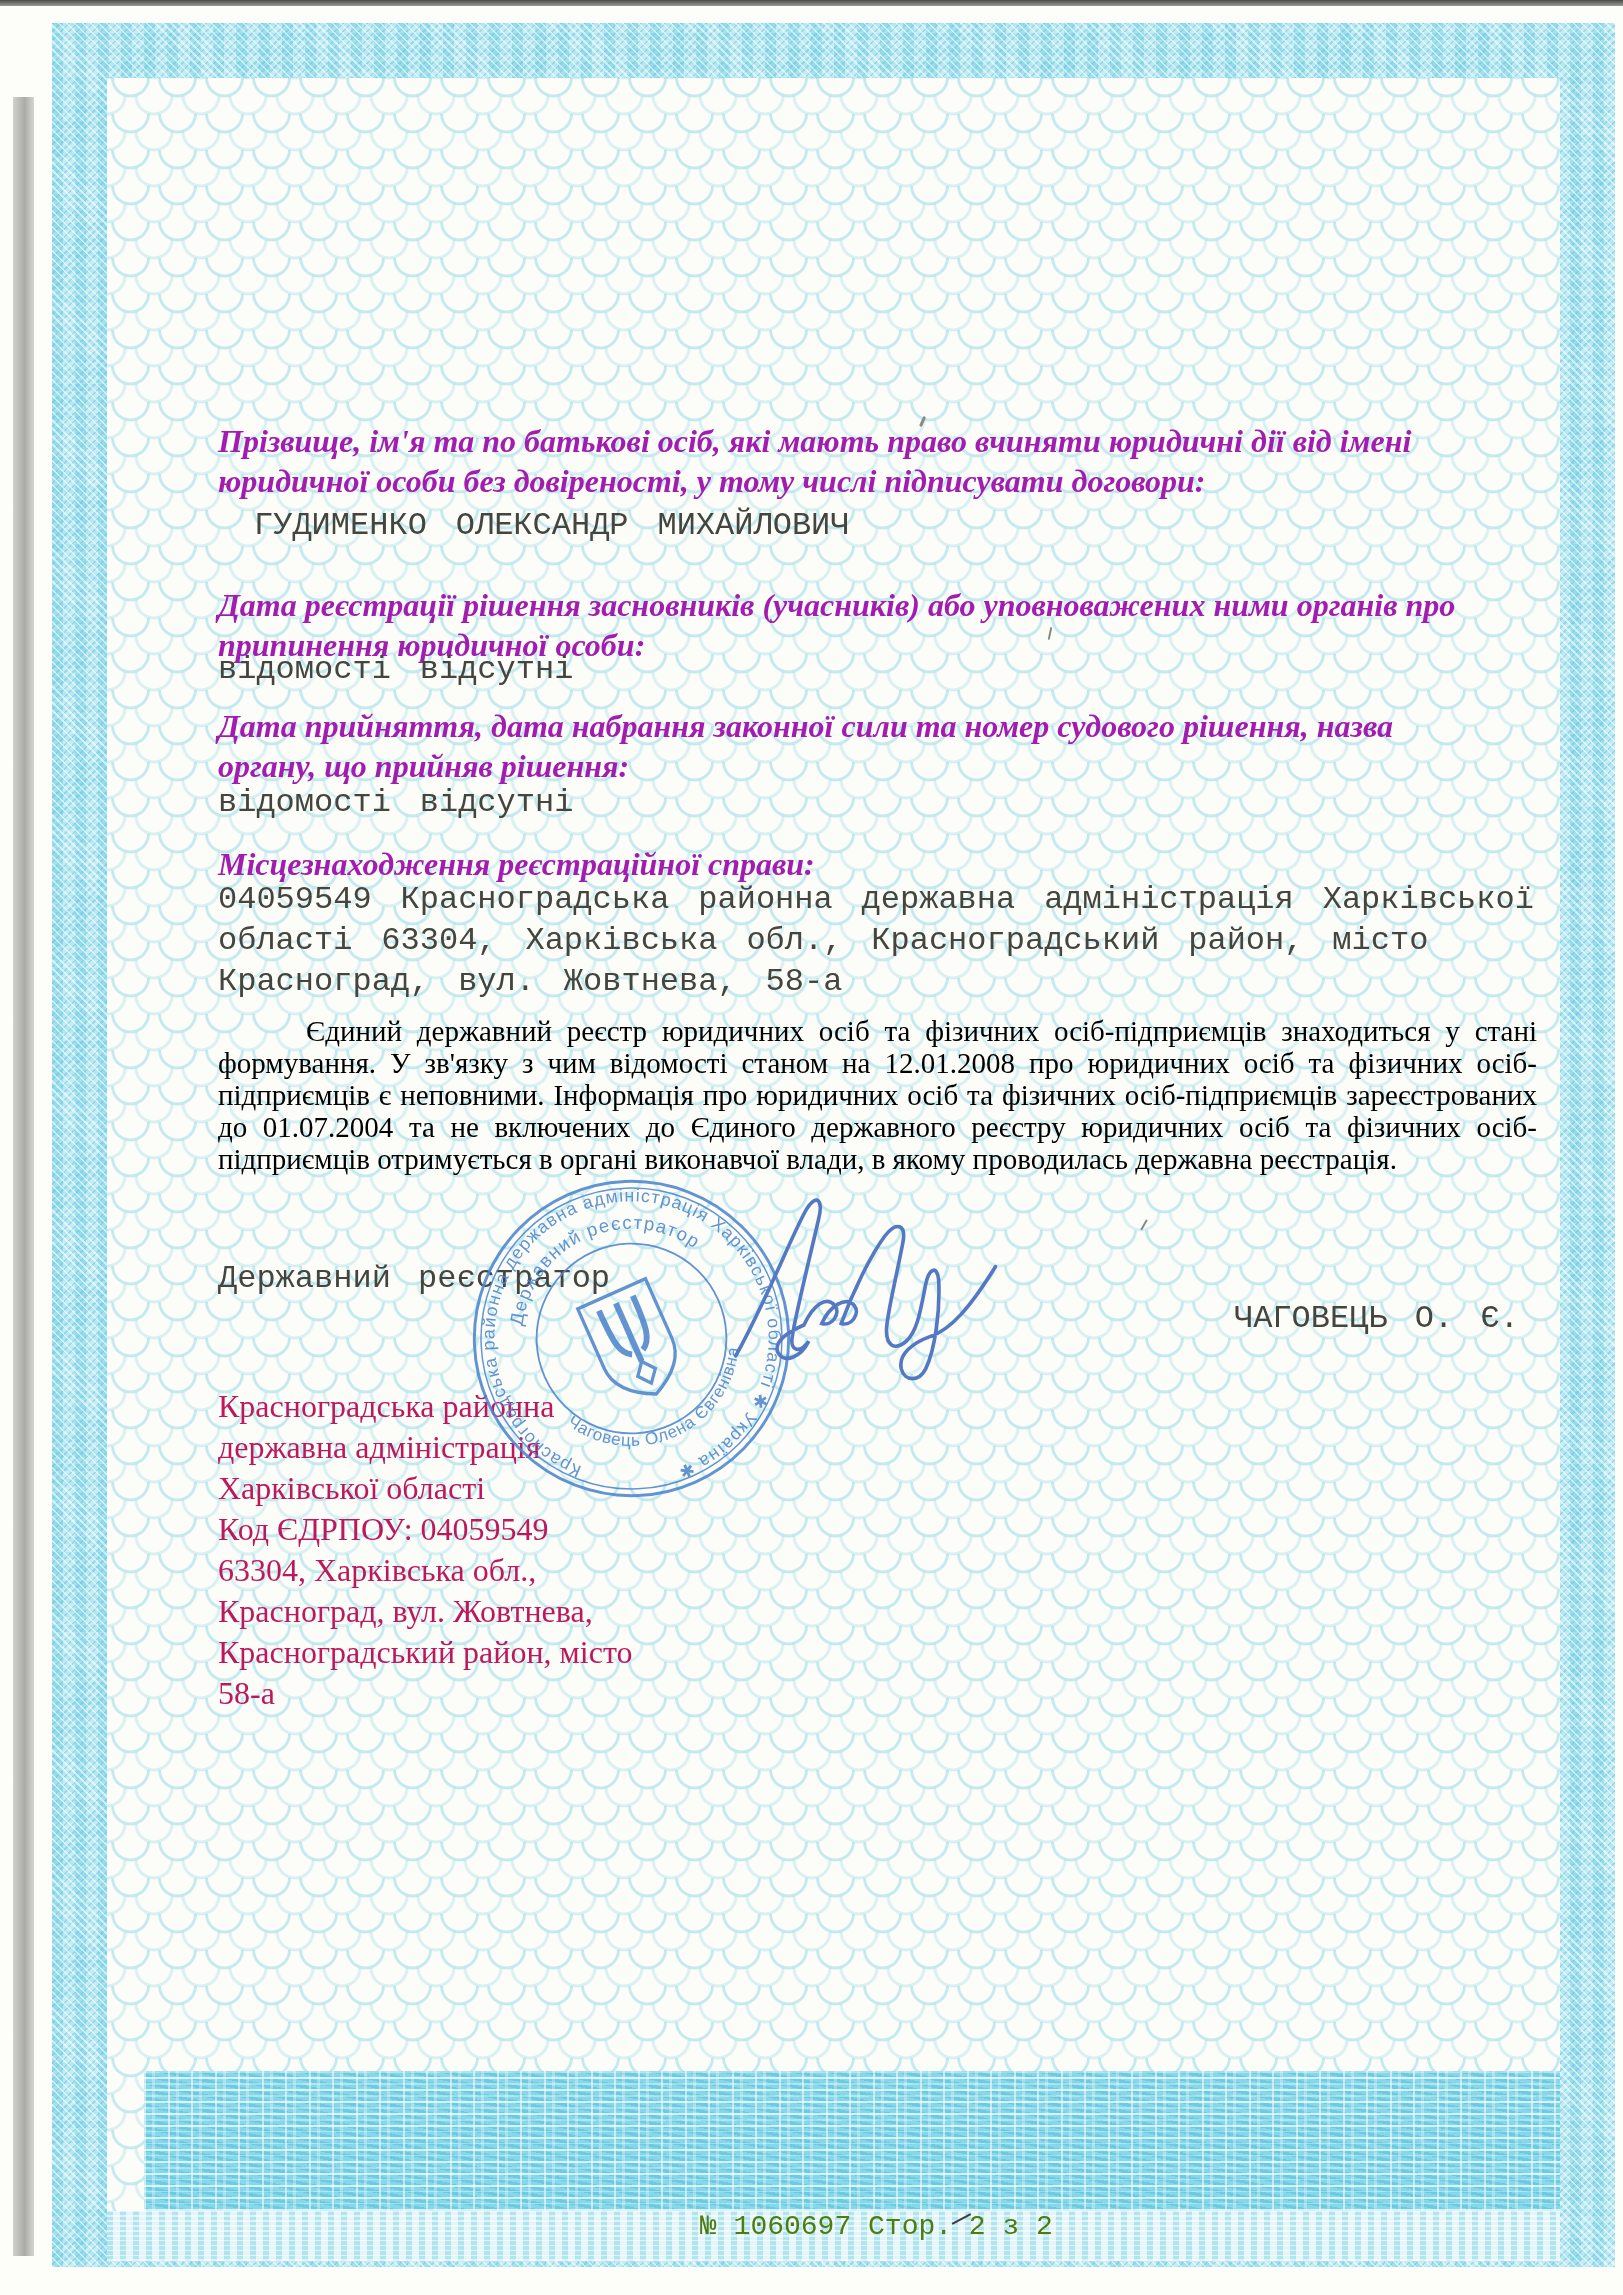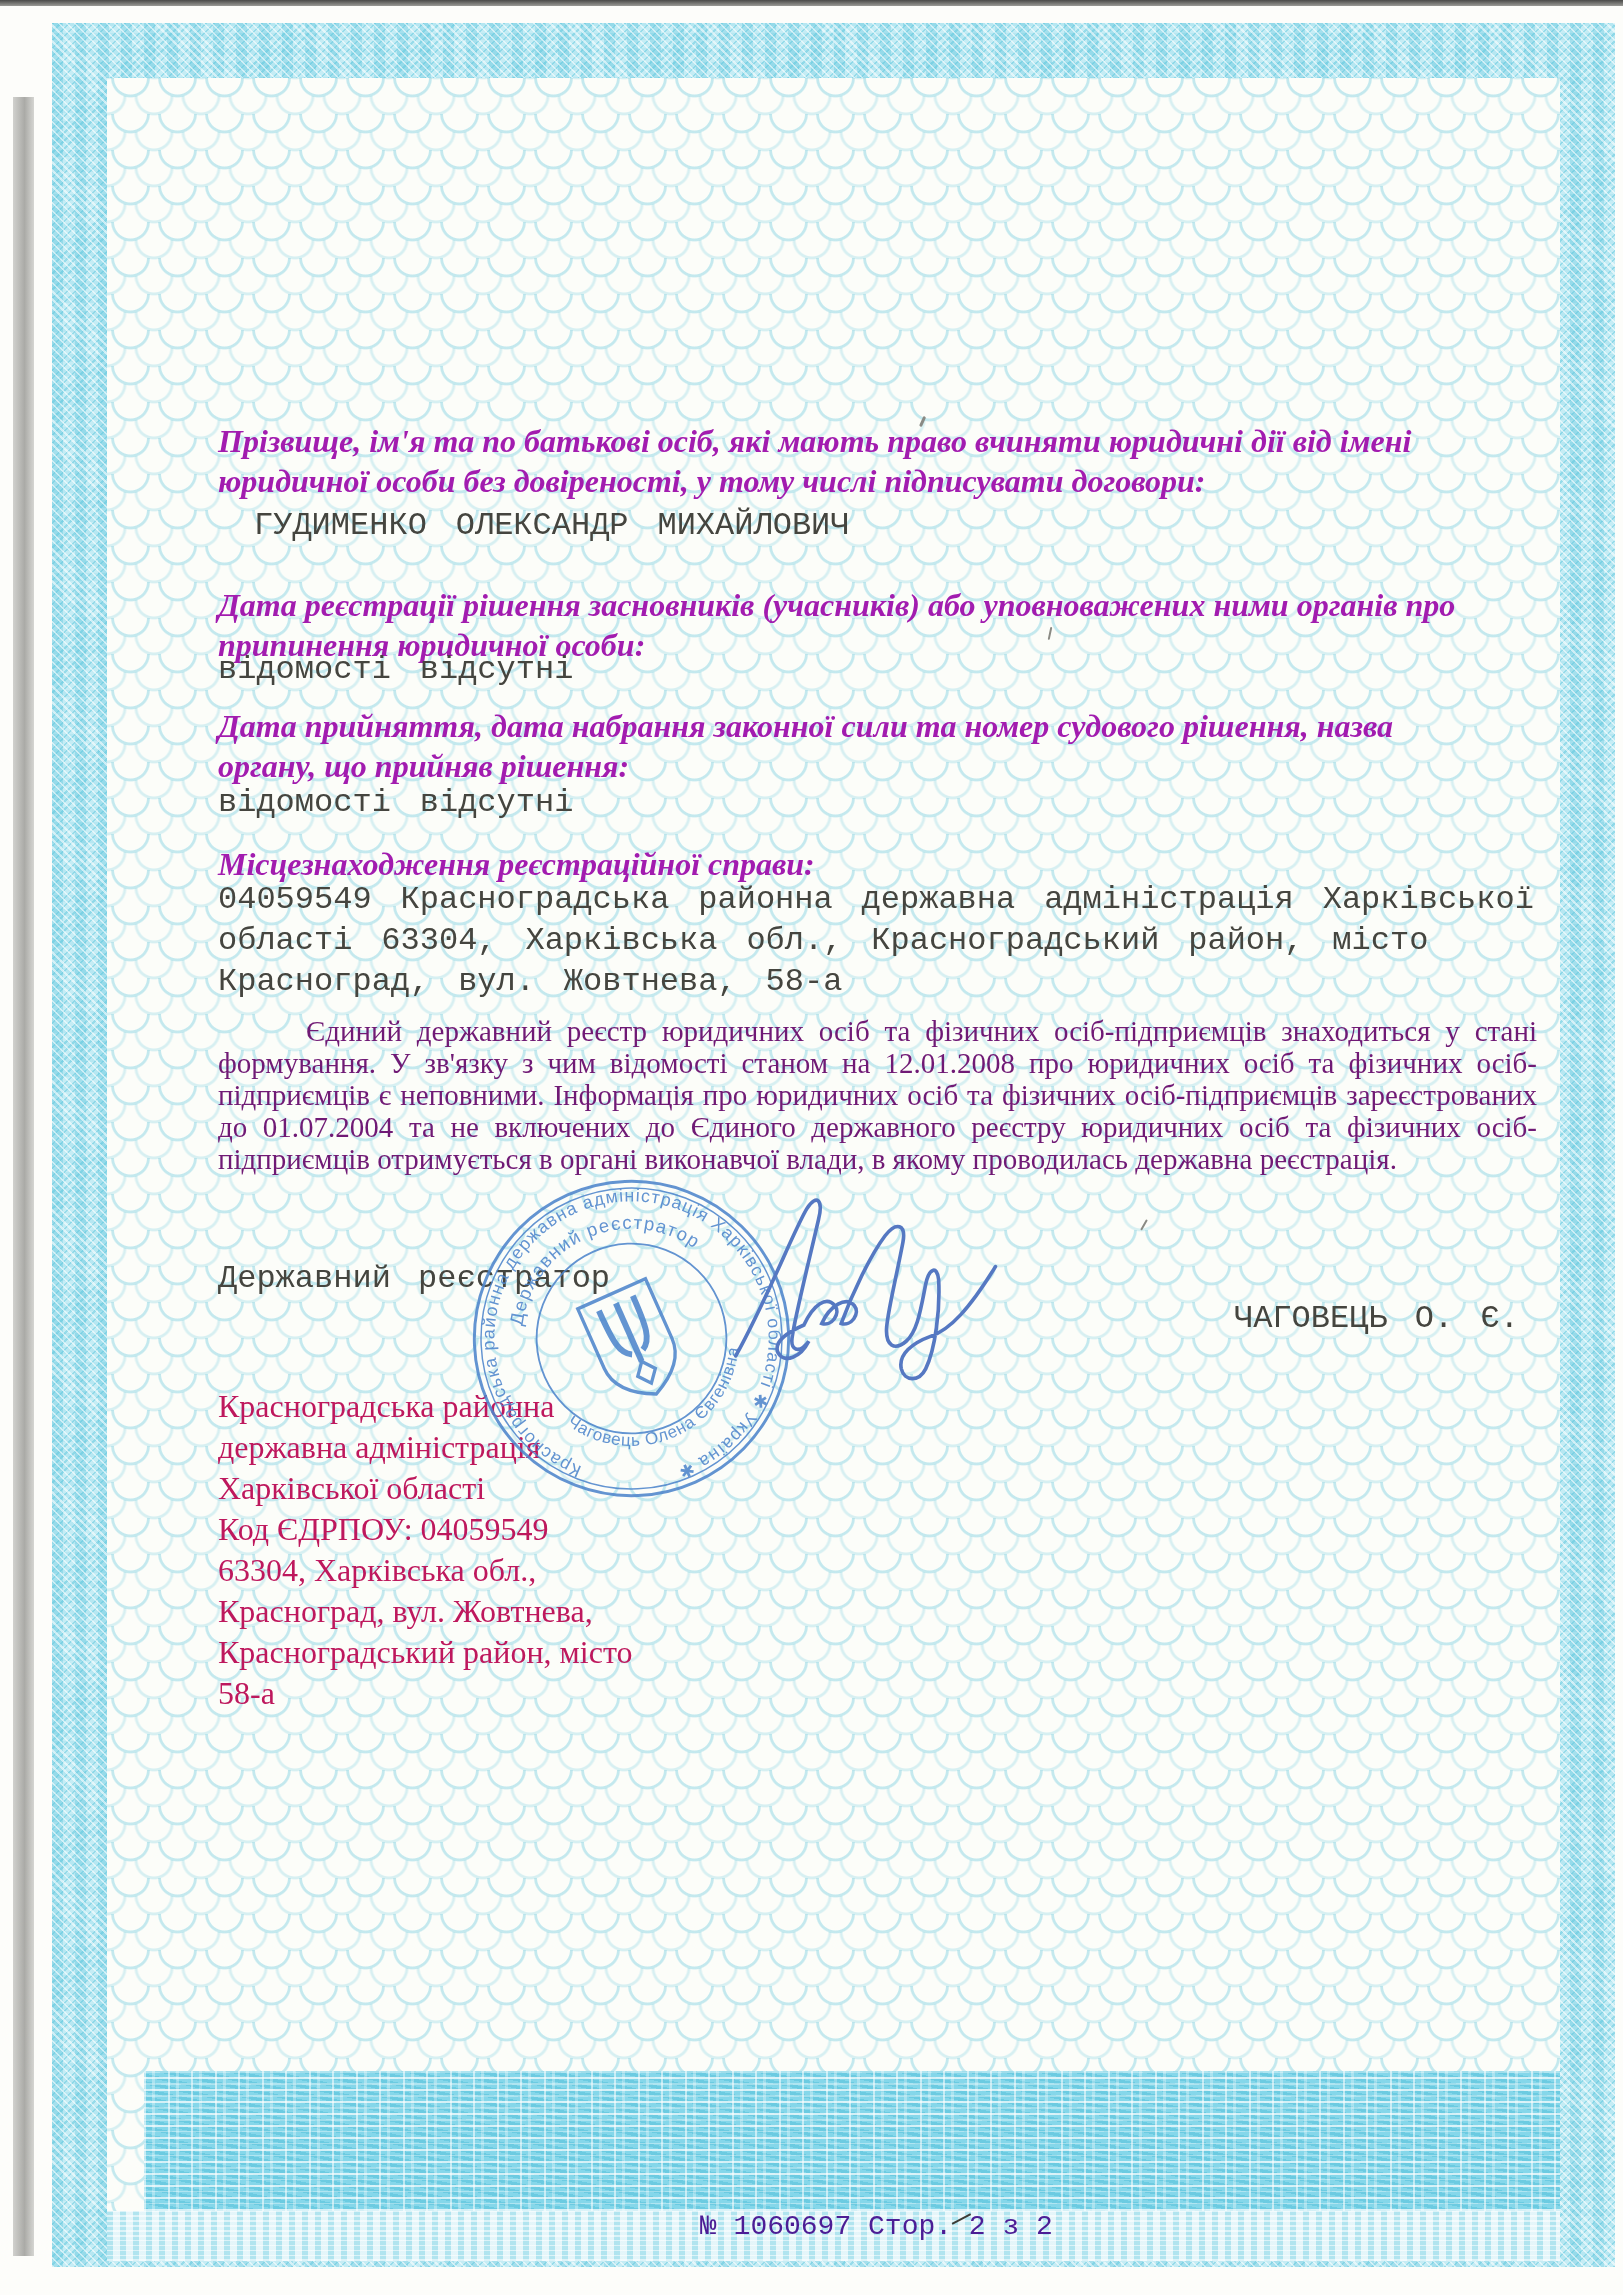--- a/index.html
+++ b/index.html
@@ -51,30 +51,30 @@
   }
 
   .heading{position:absolute;left:218px;width:1347px;
     font-family:"Liberation Serif","DejaVu Serif",serif;
     font-weight:bold;font-style:italic;font-size:32px;line-height:40px;
     color:#a21caf;white-space:pre-line;}
   .value{position:absolute;left:218px;width:1331px;
     font-family:"Liberation Mono","DejaVu Sans Mono",monospace;
     font-size:32px;line-height:41px;color:#45453f;word-spacing:9.7px;}
   .paragraph{position:absolute;left:218px;top:1015px;width:1319px;
-    font-size:29px;line-height:32px;color:#701a75;text-align:justify;text-indent:88px;}
+    font-size:29px;line-height:32px;color:#000000;text-align:justify;text-indent:88px;}
   .mono-line{position:absolute;
     font-family:"Liberation Mono","DejaVu Sans Mono",monospace;
     font-size:32px;color:#45453f;word-spacing:8px;white-space:nowrap;}
   .issuer{position:absolute;left:218px;top:1386px;width:568px;
     font-size:32px;line-height:41px;color:#be185d;}
   .issuer div{white-space:nowrap;}
   .footer-text{position:absolute;left:700px;top:2211px;
     font-family:"Liberation Mono","DejaVu Sans Mono",monospace;
-    font-size:28px;color:#4c1d95;white-space:nowrap;}
+    font-size:28px;color:#4d7c0f;white-space:nowrap;}
   .page2-strike{position:absolute;left:951px;top:2218px;width:21px;height:2.4px;
     background:#3c3c36;transform:rotate(-28deg);}
 
   .stamp{position:absolute;left:461px;top:1168px;width:341px;height:341px;
     transform:rotate(-24deg);opacity:.88;z-index:3;}
   .signature{position:absolute;left:726px;top:1187px;width:280px;height:203px;z-index:4;}
 
   .speck{position:absolute;background:#8a8a84;border-radius:1.6px;}
   .speck.s1{left:921px;top:416px;width:3.2px;height:11.4px;transform:rotate(24deg);}
   .speck.s2{left:1049px;top:627px;width:2.4px;height:13px;transform:rotate(12deg);}

